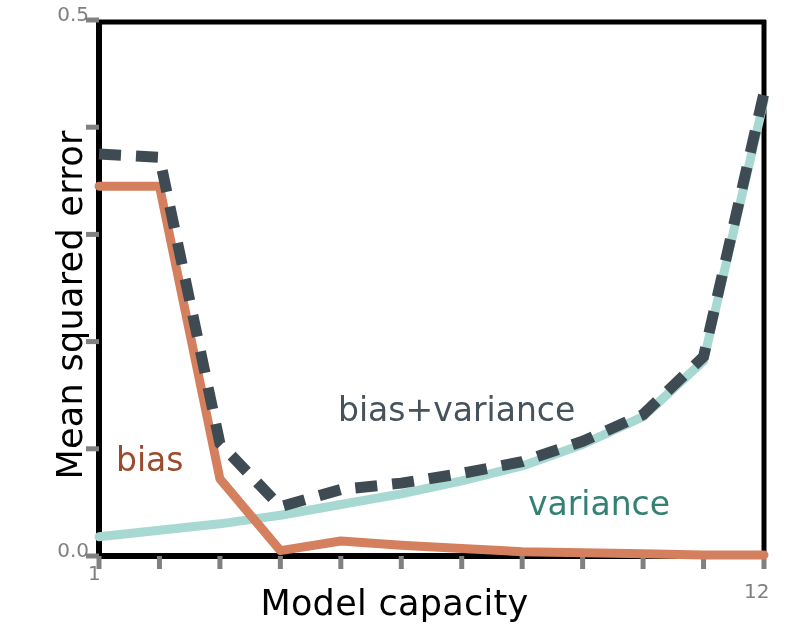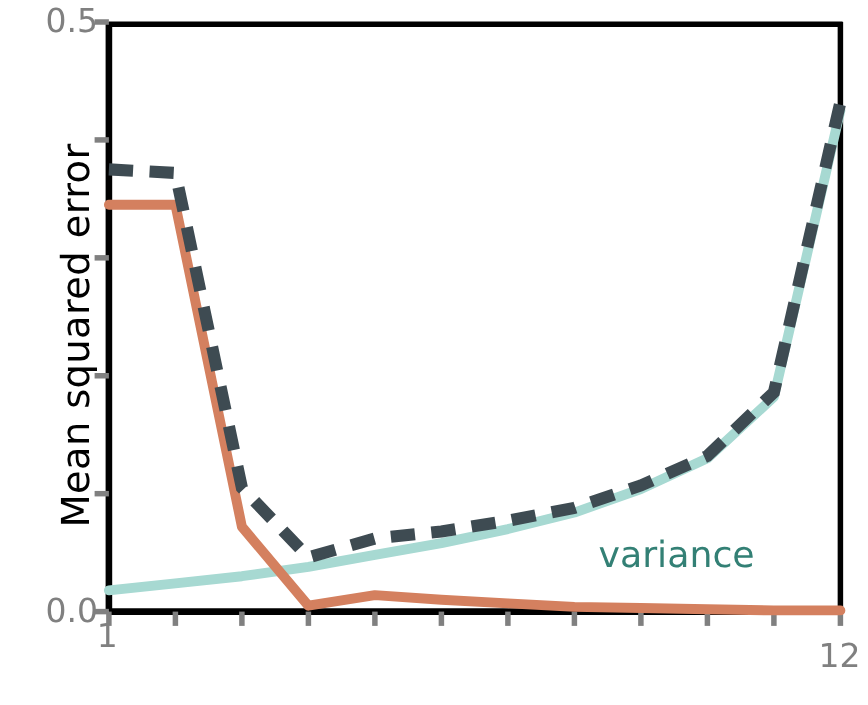--- a/index.html
+++ b/index.html
@@ -49,36 +49,36 @@
     text-align: center;
     font-size: 35px;
     transform: rotate(-90deg);
     transform-origin: center center;
     letter-spacing: 0.3px;
   }
   .tick-label {
     position: absolute;
     color: #808080;
     font-family: "DejaVu Sans", sans-serif;
-    font-size: 30px;
+    font-size: 20px;
     white-space: nowrap;
   }
   #ytick-top { right: 700px; top: 2px; }
   #ytick-bottom { right: 700px; top: 538px; text-align: right; }
   #xtick-left { left: 88px; top: 561px; }
   #xtick-right { left: 744px; top: 579px; }
   .series-annot {
     position: absolute;
     font-family: "DejaVu Sans", sans-serif;
     font-size: 33px;
     white-space: nowrap;
   }
   #annot-bias { left: 116px; top: 440px; color: #9C4A2E; }
   #annot-total { left: 338px; top: 390px; color: #46535C; }
-  #annot-variance { left: 544px; top: 484px; color: #338075; }
+  #annot-variance { left: 528px; top: 484px; color: #338075; }
 </style>
 </head>
 <body>
 
 <div id="chart-root">
 
   <svg id="plot-svg" viewBox="0 0 789 641" preserveAspectRatio="none">
 
     <g>
       <line id="spine-left" x1="99" y1="20" x2="99" y2="556" stroke="#000000" stroke-width="6"></line>
@@ -115,17 +115,20 @@
       <polyline id="line-bias" fill="none" stroke-width="9" stroke-linecap="round" stroke-linejoin="round" points="99,186.16000000000003 159.45454545454544,186.16000000000003 219.9090909090909,478.81600000000003 280.3636363636364,550.64 340.8181818181818,540.992 401.27272727272725,545.28 461.7272727272727,548.496 522.1818181818182,551.712 582.6363636363636,552.784 643.0909090909091,553.856 703.5454545454545,554.928 764,554.928" stroke="#D4805F"></polyline>
       <polyline id="line-total" fill="none" stroke-width="11" stroke-linecap="butt" stroke-linejoin="miter" stroke-dasharray="22 15" points="99,154 159.45454545454544,157.216 219.9090909090909,443.44 280.3636363636364,506.688 340.8181818181818,489.536 401.27272727272725,483.104 461.7272727272727,473.456 522.1818181818182,461.664 582.6363636363636,441.296 643.0909090909091,414.496 703.5454545454545,356.608 764,92.89600000000002" stroke="#3E4B52"></polyline>
     </g>
   </svg>
 
   <div class="tick-label" id="ytick-top">0.5</div>
   <div class="tick-label" id="ytick-bottom">0.0</div>
   <div class="tick-label" id="xtick-left">1</div>
   <div class="tick-label" id="xtick-right">12</div>
 
+  <div class="axis-title" id="x-axis-title">Model capacity</div>
   <div class="axis-title" id="y-axis-title">Mean squared error</div>
 
+  <div class="series-annot" id="annot-bias">bias</div>
+  <div class="series-annot" id="annot-total">bias+variance</div>
   <div class="series-annot" id="annot-variance">variance</div>
 
 </div>
 
 </body></html>

